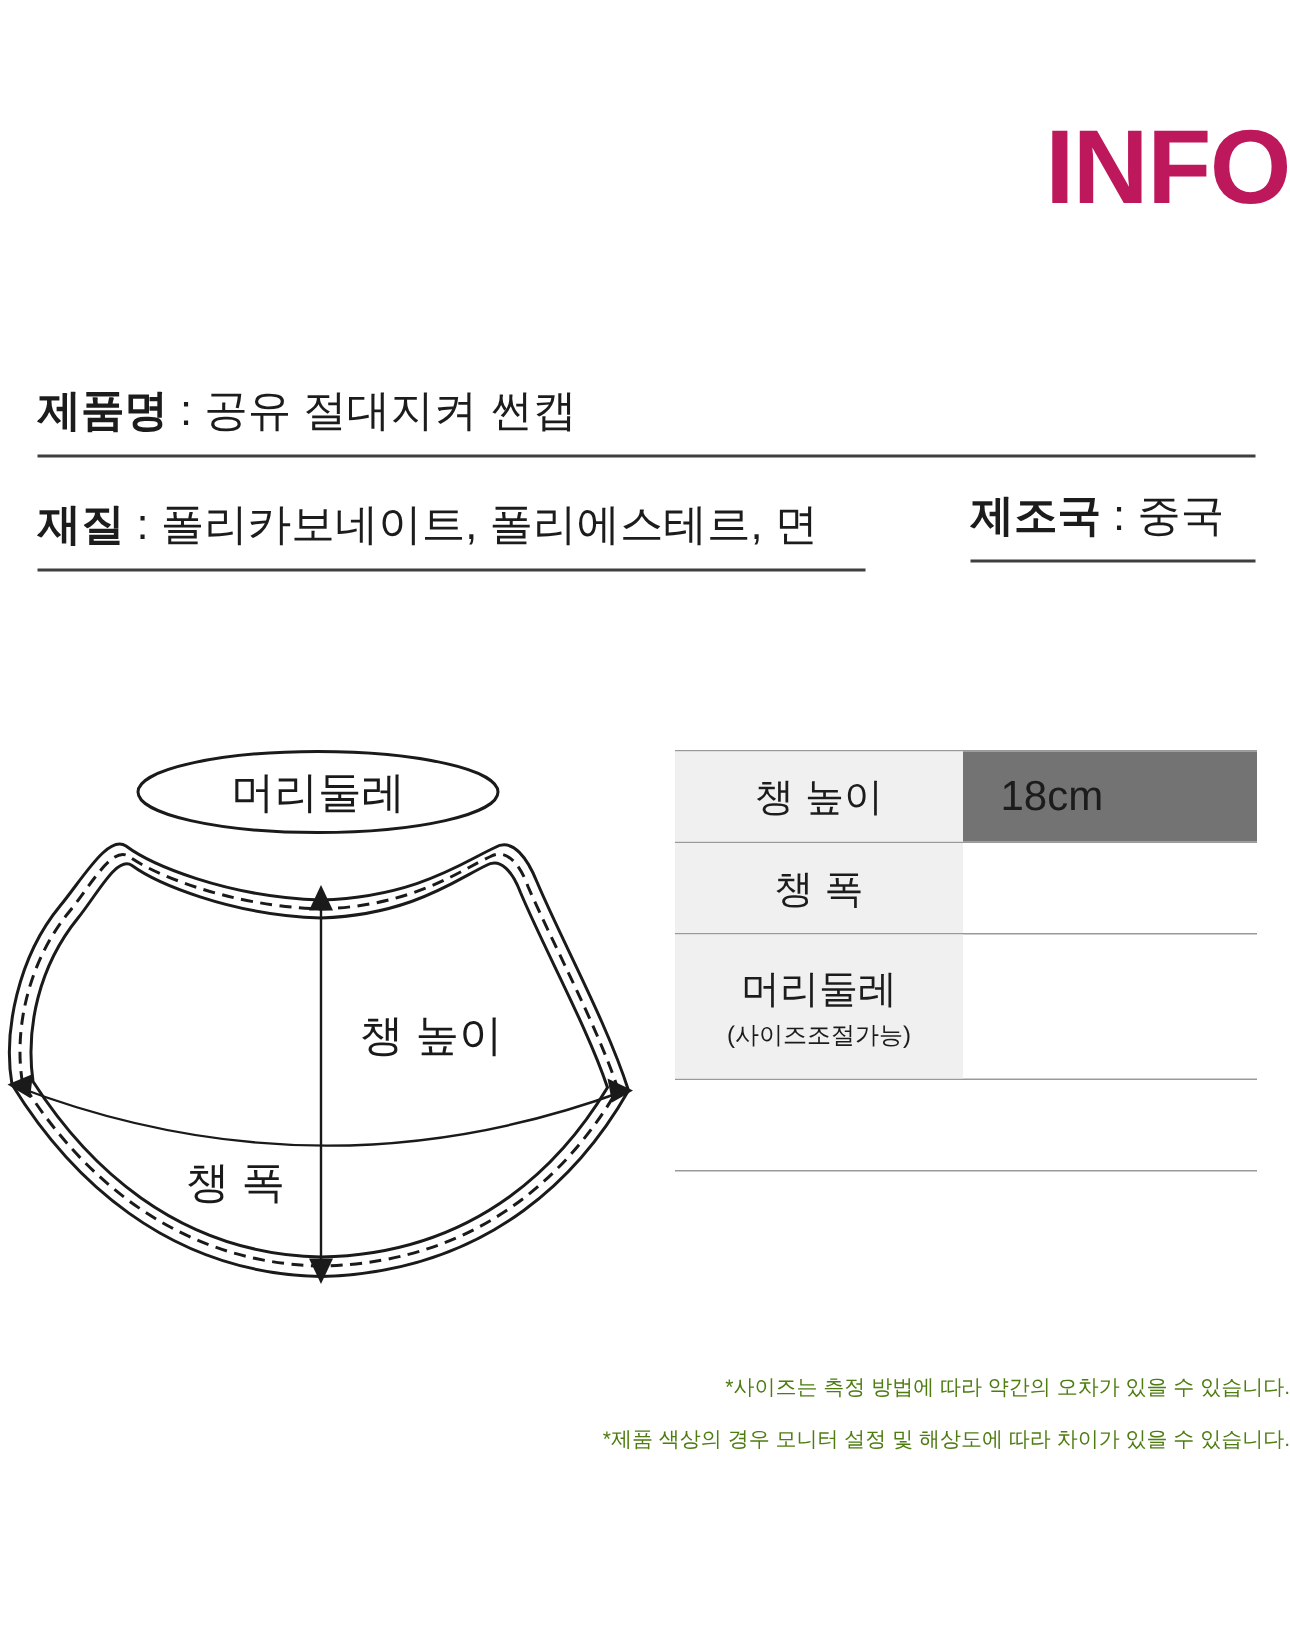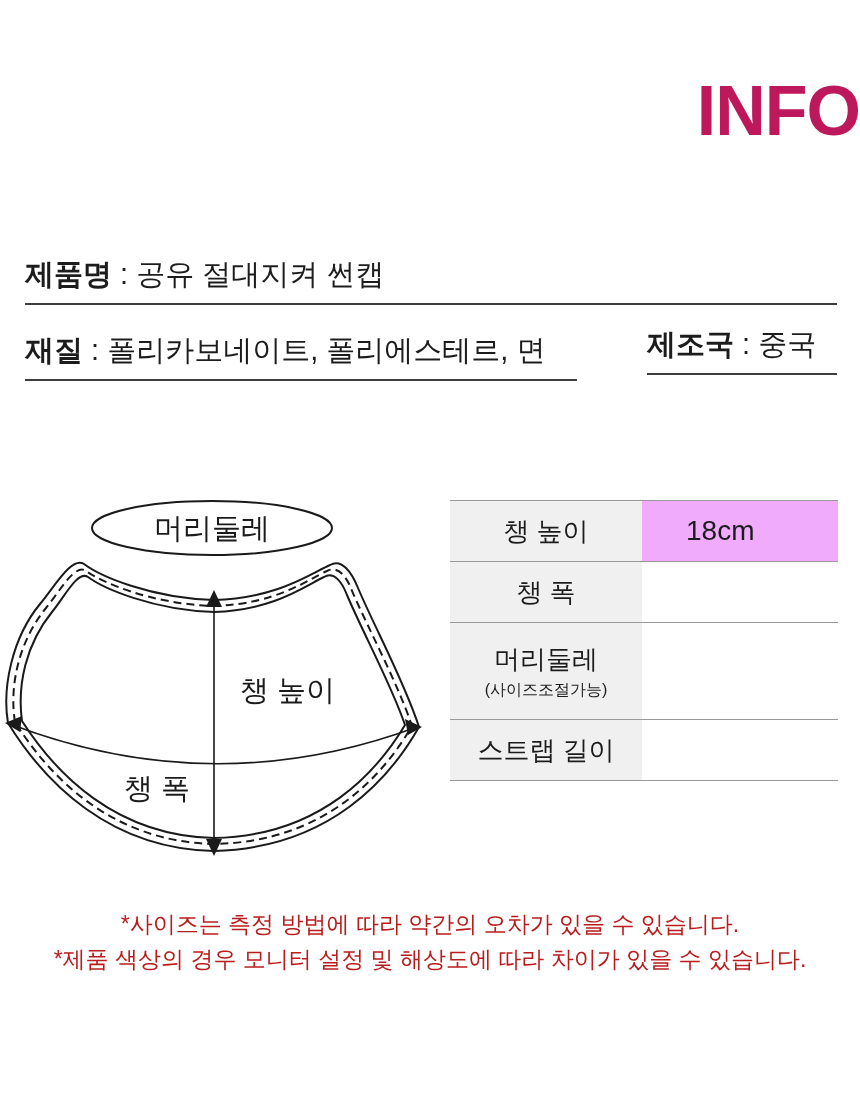--- a/index.html
+++ b/index.html
@@ -20,26 +20,26 @@
   .diagram svg{display:block;}
   .dg-text{font-family:"Liberation Sans","DejaVu Sans",sans-serif;font-size:29px;fill:#1a1a1a;}
 
   .size-table{position:absolute;top:500px;left:450px;width:388px;border-top:1px solid #999;}
   .st-row{display:flex;border-bottom:1px solid #999;align-items:stretch;}
   .st-label{width:192px;background:#f0f0f0;display:flex;flex-direction:column;
             justify-content:center;align-items:center;text-align:center;
             font-size:26px;color:#1c1c1c;}
   .st-sub{font-size:16px;margin-top:3px;color:#1c1c1c;}
   .st-sub:empty{display:none;}
-  .st-value{flex:1;display:flex;align-items:center;padding-left:44px;
-            font-size:28px;color:#1c1c1c;background:#f0abfc;}
+  .st-value{flex:1;display:flex;align-items:center;padding-left:25px;
+            font-size:28px;color:#1c1c1c;background:#737373;}
   .h60{height:60px;} .h96{height:96px;}
 
-  .footnote{position:absolute;left:0;width:100%;text-align:center;
-            font-size:23px;color:#b91c1c;line-height:24px;}
+  .footnote{position:absolute;left:0;width:100%;text-align:right;
+            font-size:14px;color:#4d7c0f;line-height:24px;}
   .fn1{top:912px;} .fn2{top:947px;}
 </style>
 </head>
 <body>
 
 <div class="page">
 
   <div class="title">INFO</div>
 
   <div class="info-row row-product"><span class="lbl">제품명</span><span> : </span><span>공유 절대지켜 썬캡</span></div>
@@ -111,23 +111,19 @@
 
       </div>
     </div>
     <div class="st-row h96">
       <div class="st-label">
         <span>머리둘레</span>
         <span class="st-sub">(사이즈조절가능)</span>
       </div>
     </div>
     <div class="st-row h60">
-      <div class="st-label">
-        <span>스트랩 길이</span>
-
-      </div>
     </div>
   </div>
 
   <div class="footnote fn1">*사이즈는 측정 방법에 따라 약간의 오차가 있을 수 있습니다.</div>
   <div class="footnote fn2">*제품 색상의 경우 모니터 설정 및 해상도에 따라 차이가 있을 수 있습니다.</div>
 
 </div>
 
 </body></html>

